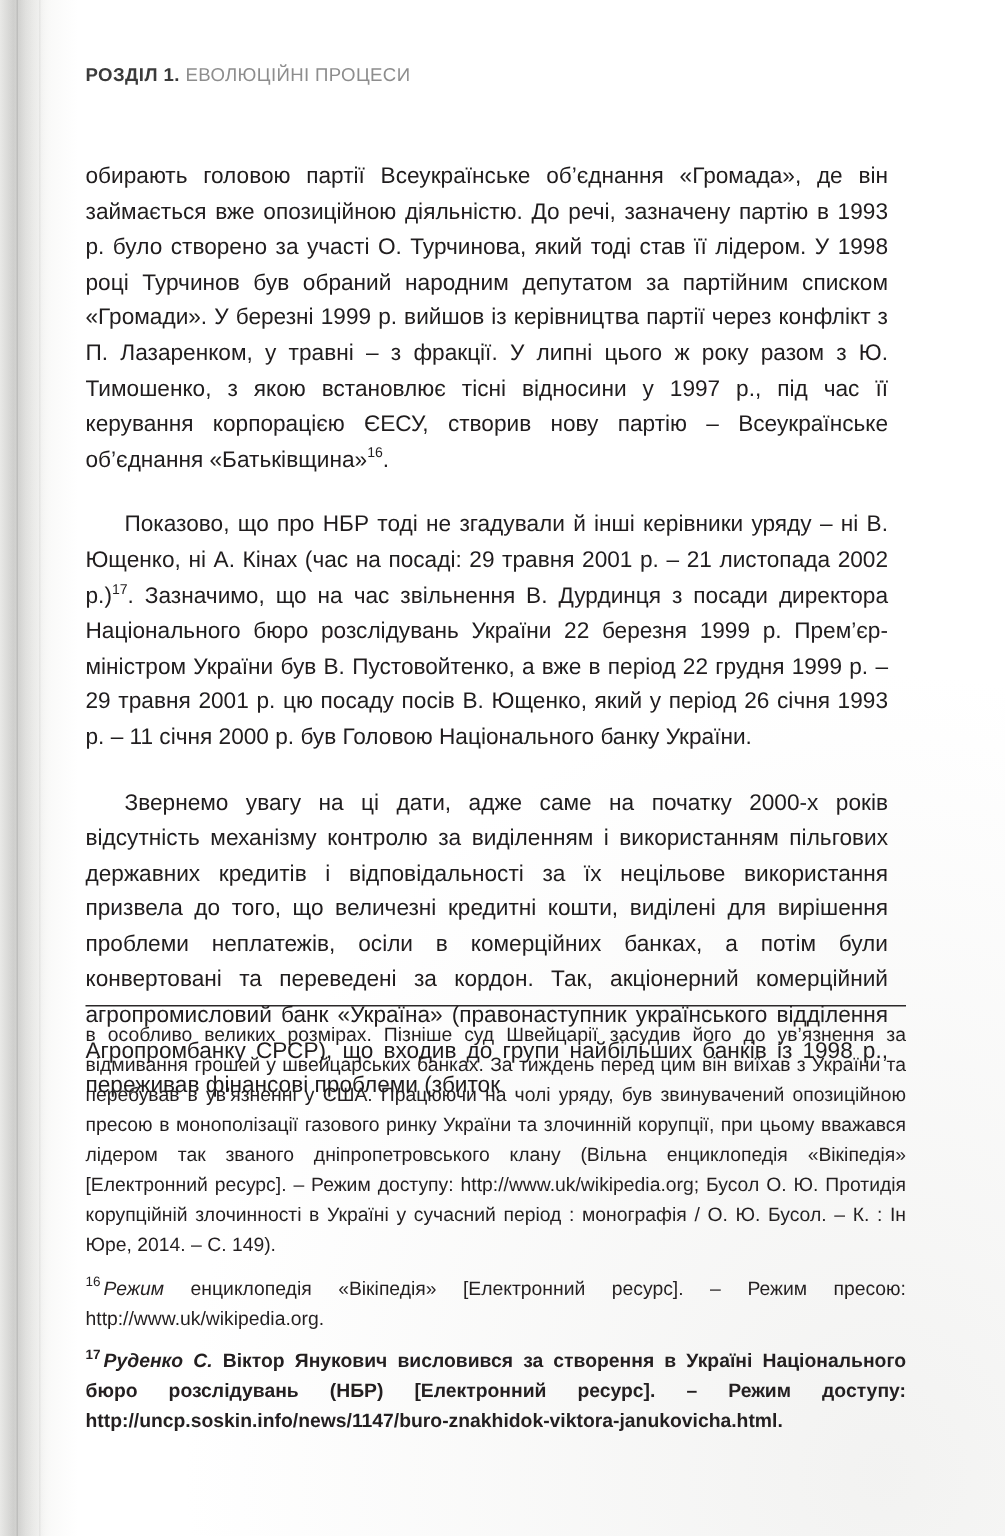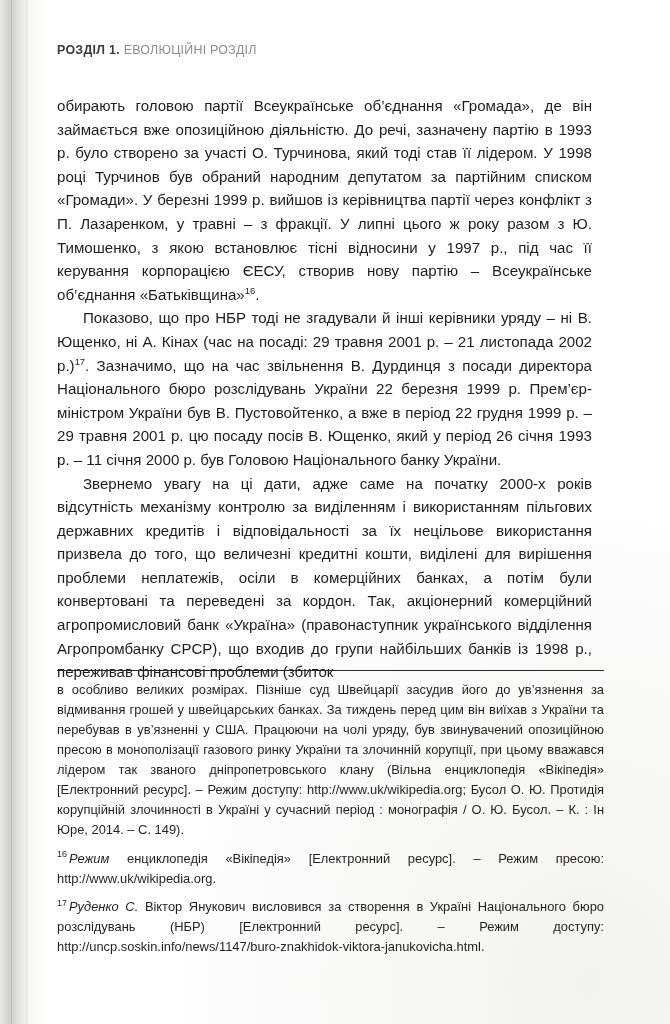--- a/index.html
+++ b/index.html
@@ -95,35 +95,36 @@
     letter-spacing: 0.3px;
   }
   .running-head .line2 {
     color: #9a9a9a;
     white-space: nowrap;
   }
 
   
   .body-text {
     position: absolute;
-    top: 94px;
+    top: 106px;
     left: 0;
     width: 535px;
     font-size: 15.1px;
     line-height: 23.6px;
     text-align: justify;
     text-justify: inter-word;
     color: #201d1e;
   }
   .body-text p {
     margin: 0;
     text-indent: 0;
   }
   .body-text p.indent {
     text-indent: 26px;
+    margin-top: 20px;
   }
   sup.fnref {
     font-size: 9.4px;
     line-height: 0;
     vertical-align: super;
     letter-spacing: 0;
   }
 
   
   .footnote-area {
@@ -139,21 +140,21 @@
     margin: 0 0 9px 0;
   }
   .footnote {
     font-size: 12.9px;
     line-height: 19.9px;
     text-align: justify;
     text-justify: inter-word;
     color: #231f20;
     margin: 0 0 9px 0;
   }
-  .footnote:last-child { margin-bottom: 4px; }
+  .footnote:last-child { margin-bottom: 4px; font-weight: bold; }
   .footnote .marker {
     font-size: 9px;
     vertical-align: super;
     line-height: 0;
     margin-right: 2px;
   }
   .footnote .it { font-style: italic; }
 </style>
 </head>
 <body>
@@ -163,21 +164,21 @@
   <div class="spine-shadow"></div>
   <div class="spine-line"></div>
   <div class="spine-line two"></div>
   <div class="paper-tint"></div>
 
   <div class="content">
 
     <div class="running-head">
       <div class="line1">
         <span class="chapter-no">РОЗДІЛ 1.</span>
-        <span>ЕВОЛЮЦІЙНІ РОЗДІЛ</span>
+        <span>ЕВОЛЮЦІЙНІ ПРОЦЕСИ</span>
       </div>
     </div>
 
     <div class="body-text">
       <p><span>обирають головою партії Всеукраїнське об’єднання «Громада», де він займається вже опозиційною діяльністю. До речі, зазначену партію в 1993 р. було створено за участі О. Турчинова, який тоді став її лідером. У 1998 році Турчинов був обраний народним депутатом за партійним списком «Громади». У березні 1999 р. вийшов із керівництва партії через конфлікт з П. Лазаренком, у травні – з фракції. У липні цього ж року разом з Ю. Тимошенко, з якою встановлює тісні відносини у 1997 р., під час її керування корпорацією ЄЕСУ, створив нову партію – Всеукраїнське об’єднання «Батьківщина»</span><sup class="fnref">16</sup><span>.</span></p>
       <p class="indent"><span>Показово, що про НБР тоді не згадували й інші керівники уряду – ні В. Ющенко, ні А. Кінах (час на посаді: 29 травня 2001 р. – 21 листопада 2002 р.)</span><sup class="fnref">17</sup><span>. Зазначимо, що на час звільнення В. Дурдинця з посади директора Національного бюро розслідувань України 22 березня 1999 р. Прем’єр-міністром України був В. Пустовойтенко, а вже в період 22 грудня 1999 р. – 29 травня 2001 р. цю посаду посів В. Ющенко, який у період 26 січня 1993 р. – 11 січня 2000 р. був Головою Національного банку України.</span></p>
       <p class="indent">Звернемо увагу на ці дати, адже саме на початку 2000-х років відсутність механізму контролю за виділенням і використанням пільгових державних кредитів і відповідальності за їх нецільове використання призвела до того, що величезні кредитні кошти, виділені для вирішення проблеми неплатежів, осіли в комерційних банках, а потім були конвертовані та переведені за кордон. Так, акціонерний комерційний агропромисловий банк «Україна» (правонаступник українського відділення Агропромбанку СРСР), що входив до групи найбільших банків із 1998 р., переживав фінансові проблеми (збиток</p>
     </div>
 
     <div class="footnote-area">

